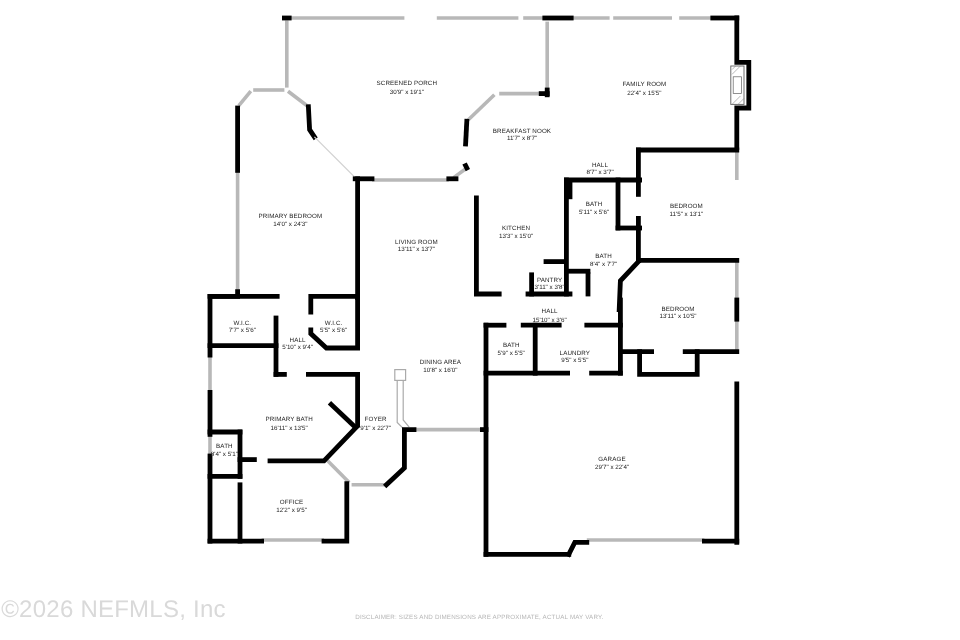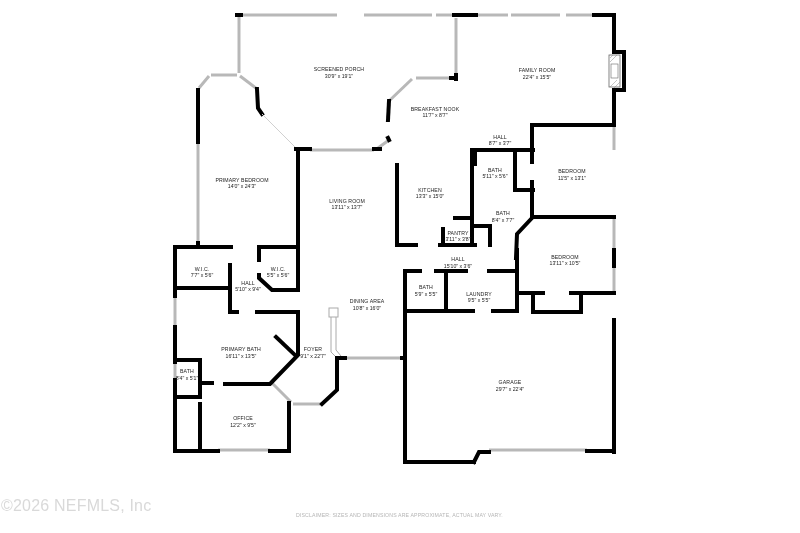--- a/index.html
+++ b/index.html
@@ -3,21 +3,21 @@
 <meta charset="utf-8">
 <style>
   html, body { margin:0; padding:0; background:#ffffff; }
   body { width:800px; height:533px; position:relative; overflow:hidden; font-family:"Liberation Sans", sans-serif; }
   #plan { position:absolute; left:0; top:0; width:800px; height:533px; }
   .wall { stroke:#000; stroke-width:4; fill:none; stroke-linecap:square; }
   .win { stroke:#b8b8b8; stroke-width:3; fill:none; }
   .opening { stroke:#d0d0d0; stroke-width:1; fill:none; }
   .room-name { font-family:"Liberation Sans", sans-serif; font-size:5.2px; fill:#222; text-anchor:middle; letter-spacing:0.1px; }
   .room-dim { font-family:"Liberation Sans", sans-serif; font-size:5.2px; fill:#222; text-anchor:middle; }
-  .copyright { position:absolute; left:1px; top:497px; font-family:"Liberation Sans", sans-serif; font-size:16px; color:#d9d9d9; letter-spacing:0.2px; }
+  .copyright { position:absolute; left:1px; top:497px; font-family:"Liberation Sans", sans-serif; font-size:20px; color:#d9d9d9; letter-spacing:0.2px; }
   .disclaimer { position:absolute; left:296px; top:512px; width:220px; font-family:"Liberation Sans", sans-serif; font-size:5.2px; color:#b5b5b5; letter-spacing:0.15px; white-space:nowrap; }
 </style>
 </head>
 <body>
 
 <svg id="plan" viewBox="0 0 800 533" xmlns="http://www.w3.org/2000/svg">
 
   <g>
 
     <line class="win" x1="241" y1="15" x2="337" y2="15"></line>

